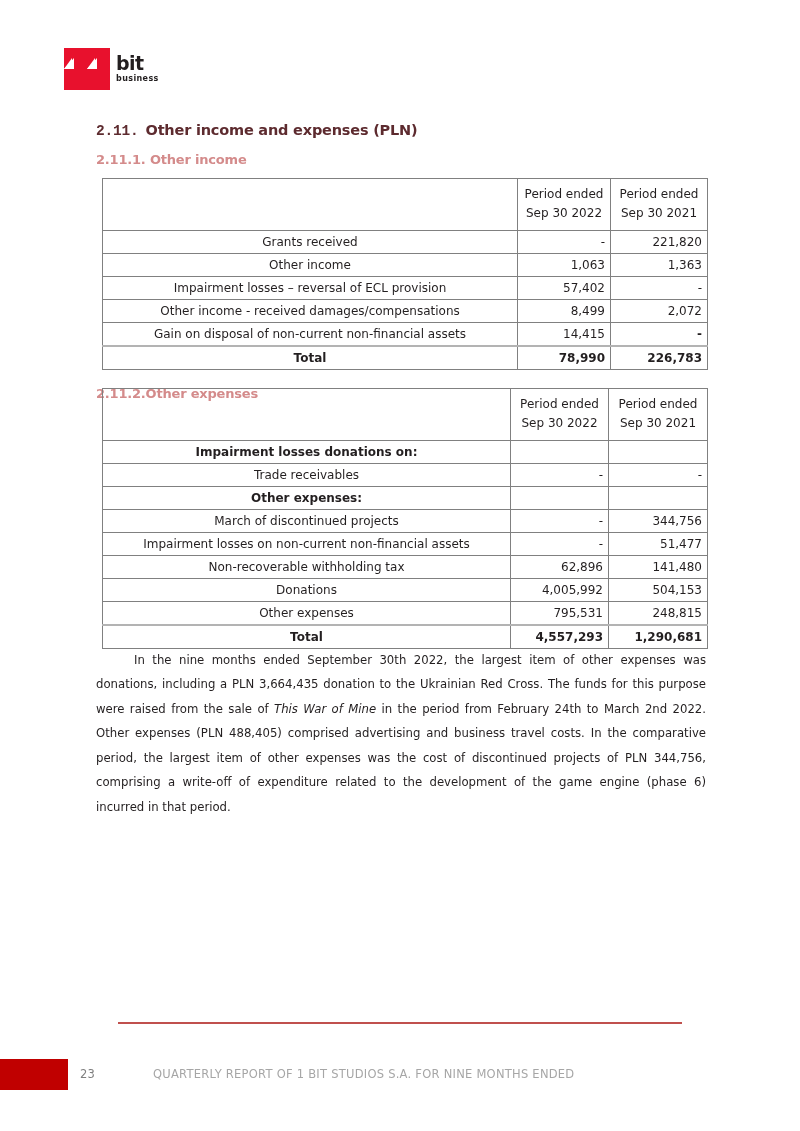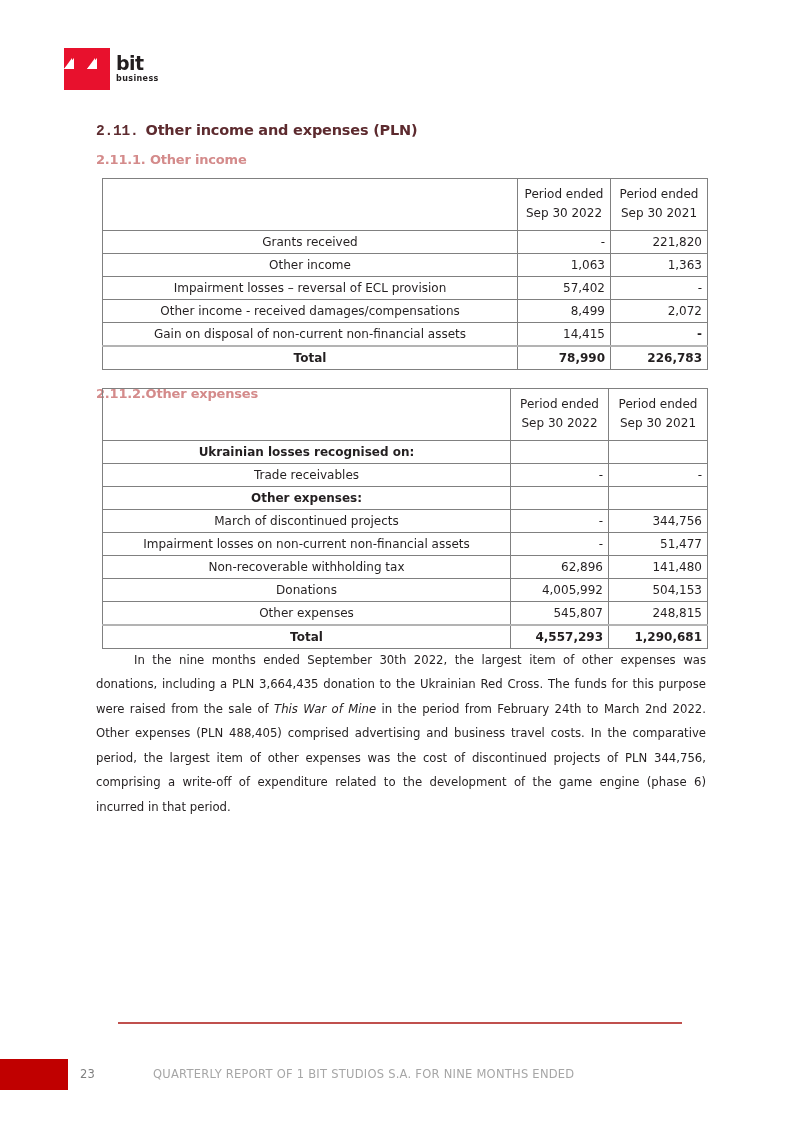--- a/index.html
+++ b/index.html
@@ -269,21 +269,21 @@
         <span>Period ended</span><br>
         <span>Sep 30 2022</span>
       </td>
       <td>
         <span>Period ended</span><br>
         <span>Sep 30 2021</span>
       </td>
     </tr>
 
     <tr class="section">
-      <td class="label">Ukrainian losses recognised on:</td>
+      <td class="label">Impairment losses donations on:</td>
       <td class="num"></td>
       <td class="num"></td>
     </tr>
     <tr>
       <td class="label">Trade receivables</td>
       <td class="num">-</td>
       <td class="num">-</td>
     </tr>
     <tr class="section">
       <td class="label">Other expenses:</td>
@@ -305,21 +305,21 @@
       <td class="num">62,896</td>
       <td class="num">141,480</td>
     </tr>
     <tr>
       <td class="label">Donations</td>
       <td class="num">4,005,992</td>
       <td class="num">504,153</td>
     </tr>
     <tr>
       <td class="label">Other expenses</td>
-      <td class="num">545,807</td>
+      <td class="num">795,531</td>
       <td class="num">248,815</td>
     </tr>
     <tr class="total">
       <td class="label">Total</td>
       <td class="num">4,557,293</td>
       <td class="num">1,290,681</td>
     </tr>
   </tbody>
 </table>
 

